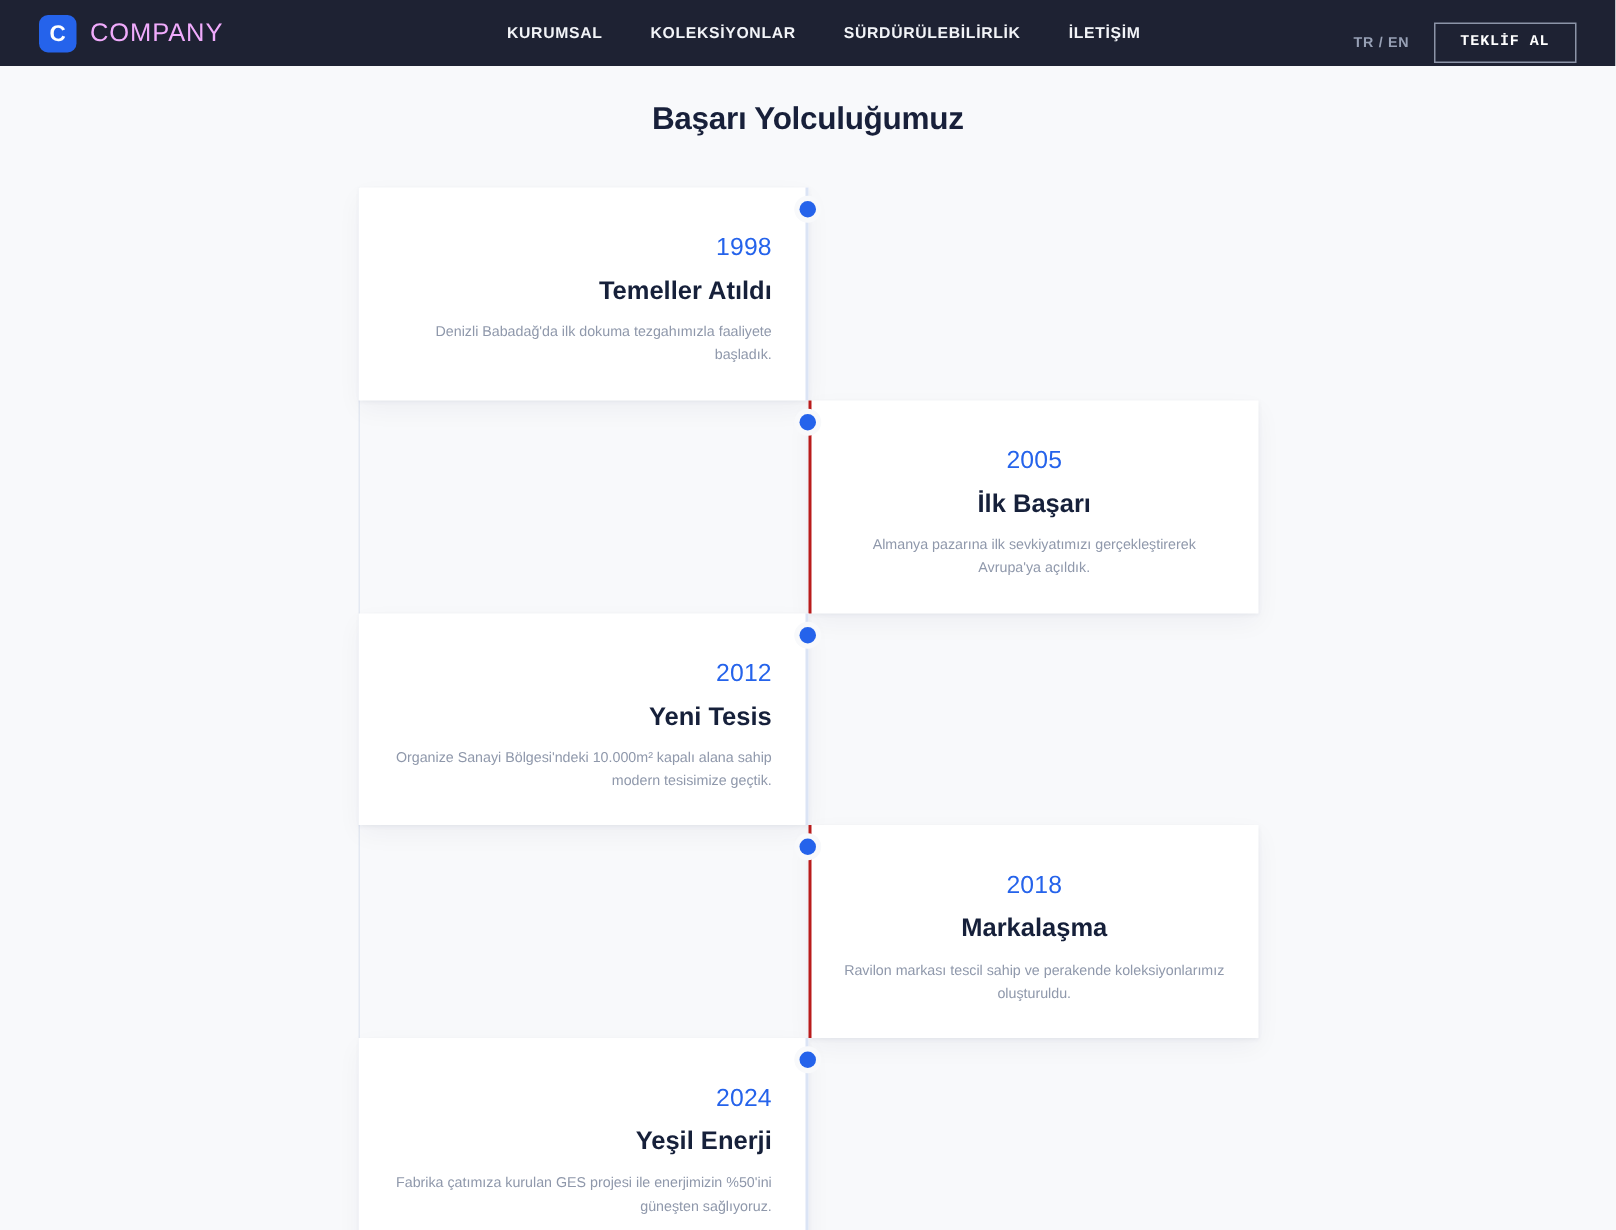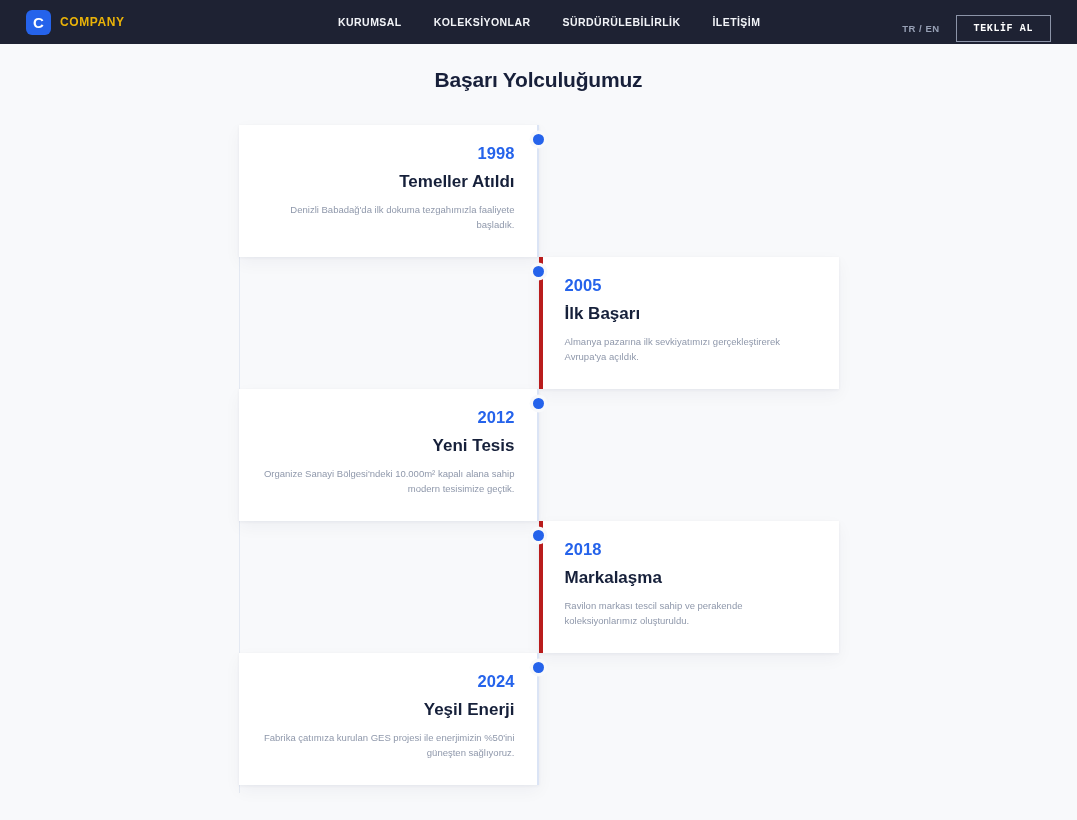--- a/index.html
+++ b/index.html
@@ -42,23 +42,23 @@
     color: #ffffff;
     font-size: 15px;
     font-weight: bold;
     display: flex;
     align-items: center;
     justify-content: center;
     line-height: 1;
   }
 
   .brand-name {
-    color: #eab308;
-    font-size: 12px;
-    font-weight: bold;
+    color: #f0abfc;
+    font-size: 17px;
+    font-weight: normal;
     letter-spacing: 0.6px;
   }
 
   .nav {
     position: absolute;
     left: 338px;
     top: 0;
     height: 44px;
     display: flex;
     align-items: center;
@@ -150,30 +150,31 @@
     box-shadow: 0 1px 3px rgba(24, 34, 64, 0.055),
                 0 6px 16px rgba(24, 34, 64, 0.045);
   }
 
   .tl-row.left .tl-card {
     text-align: right;
     border-right: 2px solid #dbe4f5;
   }
 
   .tl-row.right .tl-card {
-    text-align: left;
-    border-left: 4px solid #b91c1c;
+    text-align: center;
+    border-left: 2px solid #b91c1c;
   }
 
   .tl-year {
     font-size: 16.5px;
-    font-weight: bold;
+    font-weight: normal;
     color: #2563eb;
     line-height: 1.15;
     letter-spacing: 0.1px;
+    margin-top: 12px;
   }
 
   .tl-heading {
     font-size: 17px;
     font-weight: bold;
     color: #16203a;
     margin-top: 8px;
     line-height: 1.3;
   }
 

